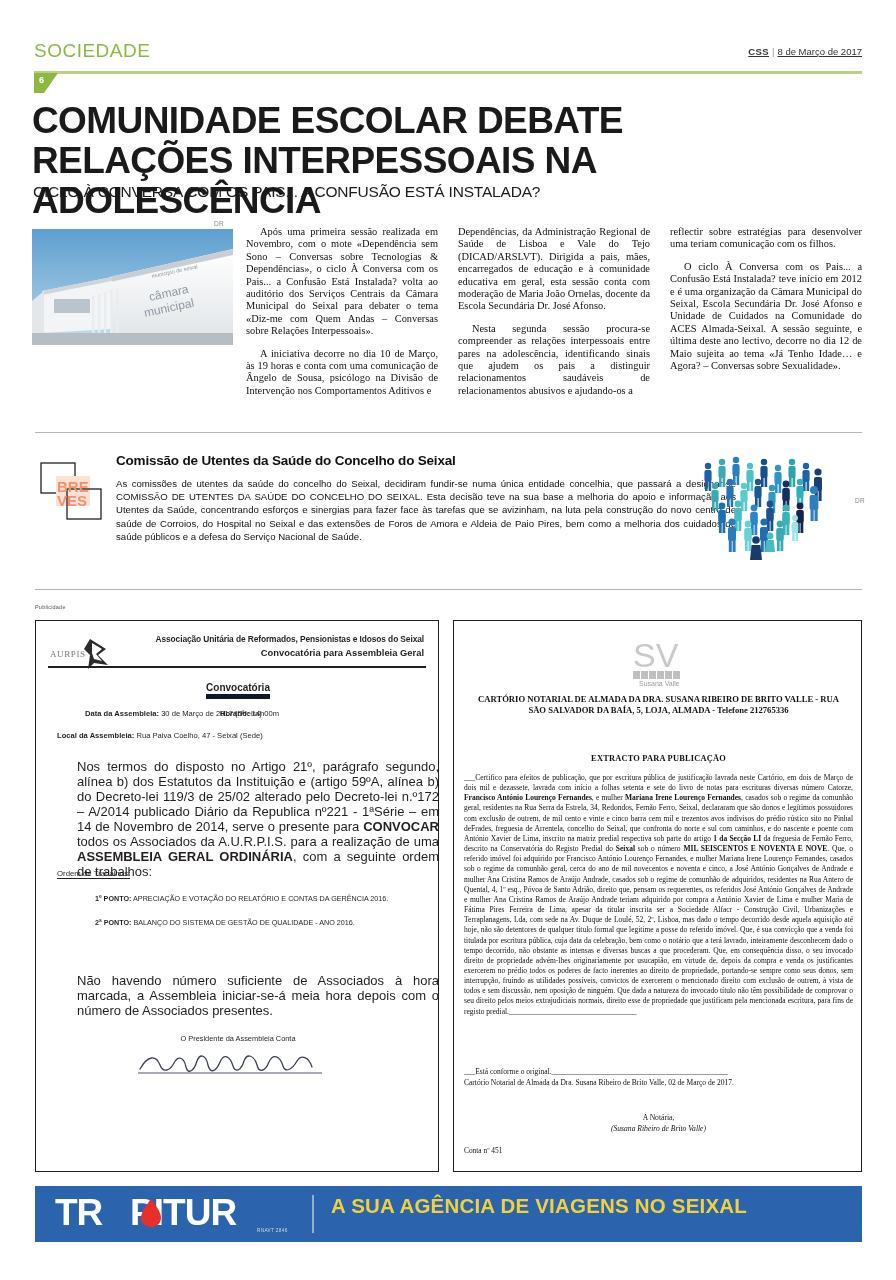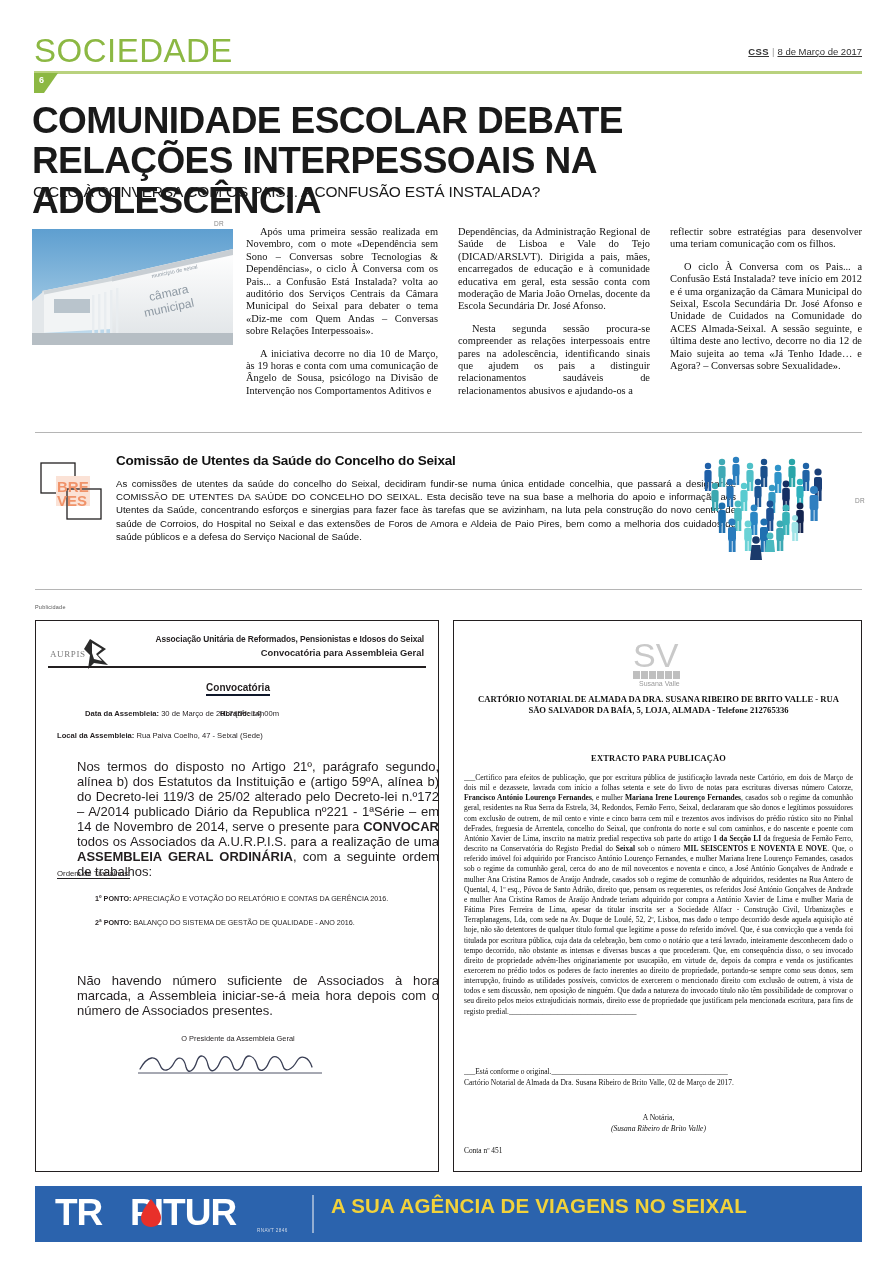--- a/index.html
+++ b/index.html
@@ -8,21 +8,21 @@
     background: #ffffff;
     font-family: "Liberation Sans", sans-serif;
     overflow: hidden;
   }
   .page { position: relative; width: 896px; height: 1280px; background:#fff; }
 
   
   .masthead { position:absolute; left:34px; top:36px; width:828px; height:34px; }
   .section-name {
     font-family: "Liberation Sans", sans-serif;
-    font-size: 33px; font-weight: 400; letter-spacing: .5px;
+    font-size: 19px; font-weight: 400; letter-spacing: .5px;
     color:#8cb843; line-height: 30px;
   }
   .masthead-right {
     position:absolute; right:0; top:10px;
     font-size: 9.5px; color:#333; white-space:nowrap;text-decoration:underline;
   }
   .masthead-right .css-mark { font-weight:700; letter-spacing:.4px; }
   .masthead-right .sep { color:#999; margin:0 3px; }
   .rule-green {
     position:absolute; left:34px; top:71px; width:828px; height:2.5px;
@@ -103,21 +103,21 @@
   }
   .aurpis-head2 {
     position:absolute; left:84px; top:26px; width:304px; text-align:right;
     font-size:9.4px; font-weight:700; color:#231f20;
   }
   .aurpis-rule { position:absolute; left:12px; top:45px; width:378px; height:1.6px; background:#231f20; }
   .conv-title {
     position:absolute; left:0; top:61px; width:404px; text-align:center;
     font-size:10px; font-weight:700; color:#231f20;
   }
-  .conv-title span { border-bottom:2px solid #0f172a; padding-bottom:1px; }
+  .conv-title span { border-bottom:5px solid #0f172a; padding-bottom:1px; }
   .meta-line {
     position:absolute; left:21px; font-size:7.6px; color:#231f20;
   }
   .meta-line b { font-weight:700; }
   .meta-data { top:88px;margin-left:28px; }
   .meta-hora { left:184px; top:88px; }
   .meta-local { top:110px; }
 
   .ad-para {
     position:absolute; left:21px; width:362px;
@@ -509,21 +509,21 @@
     <div class="ordem-title"><span>Ordem de Trabalhos:</span></div>
     <div class="ponto" style="top:273px;">
       <b>1º PONTO:</b><span> APRECIAÇÃO E VOTAÇÃO DO RELATÓRIO E CONTAS DA GERÊNCIA 2016.</span>
     </div>
     <div class="ponto" style="top:297px;">
       <b>2ª PONTO:</b><span> BALANÇO DO SISTEMA DE GESTÃO DE QUALIDADE - ANO 2016.</span>
     </div>
 
     <div class="ad-para" style="top:352px;">Não havendo número suficiente de Associados à hora marcada, a Assembleia iniciar-se-á meia hora depois com o número de Associados presentes.</div>
 
-    <div style="position:absolute;left:0;top:413px;width:404px;text-align:center;font-size:7.4px;color:#231f20;">O Presidente da Assembleia Geral</div>
+    <div style="position:absolute;left:0;top:413px;width:404px;text-align:center;font-size:7.4px;color:#231f20;">O Presidente da Assembleia Conta</div>
     <div style="position:absolute;left:98px;top:428px;width:210px;height:30px;">
       <svg viewBox="0 0 210 30">
         <path d="M6 20 C14 6, 22 6, 26 16 C29 24, 36 22, 40 14 C44 6, 50 8, 52 18 C54 26, 60 22, 63 12
                  C66 4, 72 6, 74 16 C76 25, 82 23, 86 13 C90 4, 96 7, 99 17 C101 24, 107 22, 110 12
                  C113 4, 120 6, 123 16 C125 24, 131 23, 135 13 C139 4, 146 7, 149 17 C151 24, 158 21, 163 12
                  C167 5, 175 8, 178 18" fill="none" stroke="#3a3f55" stroke-width="1.3" stroke-linecap="round"></path>
         <line x1="4" y1="24" x2="188" y2="24" stroke="#3a3f55" stroke-width="0.9"></line>
       </svg>
     </div>
 

